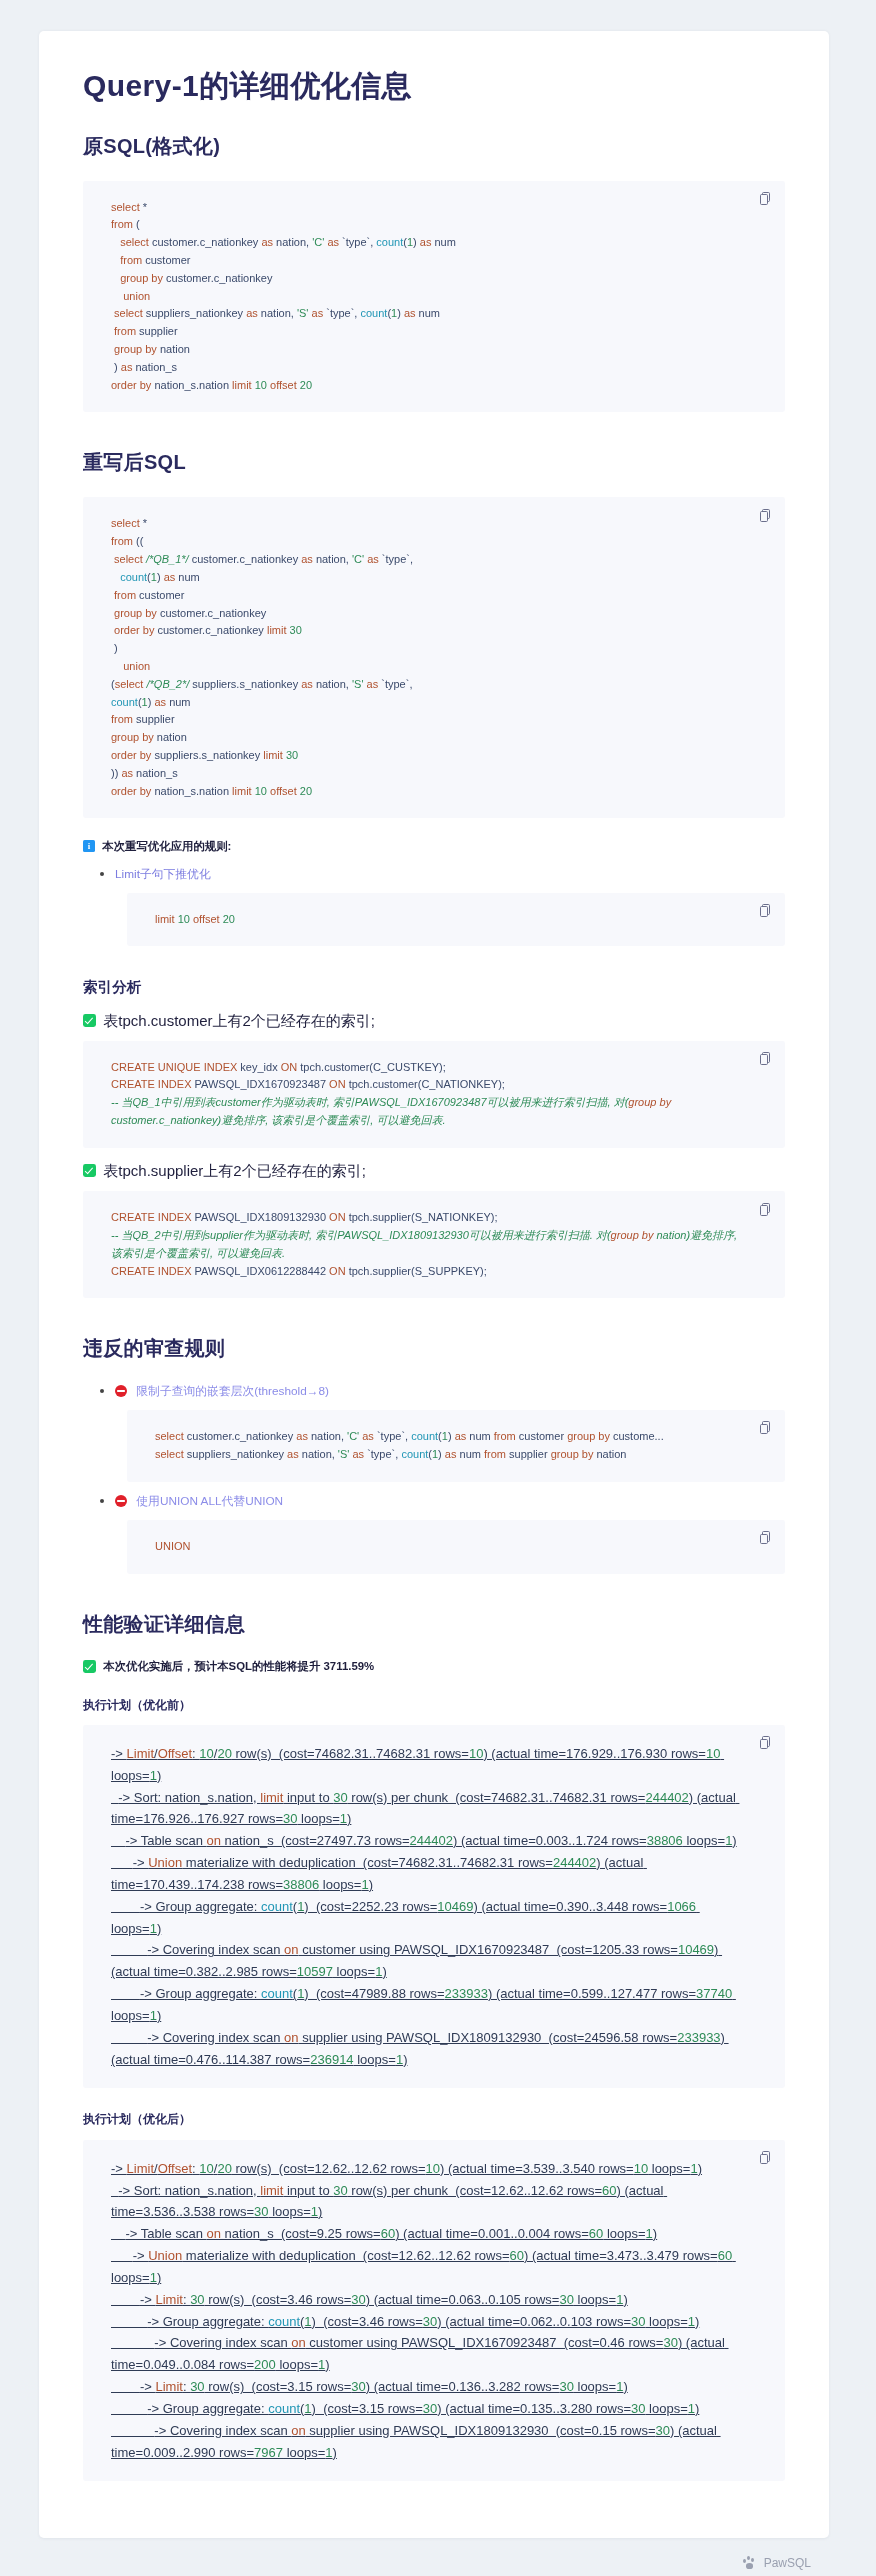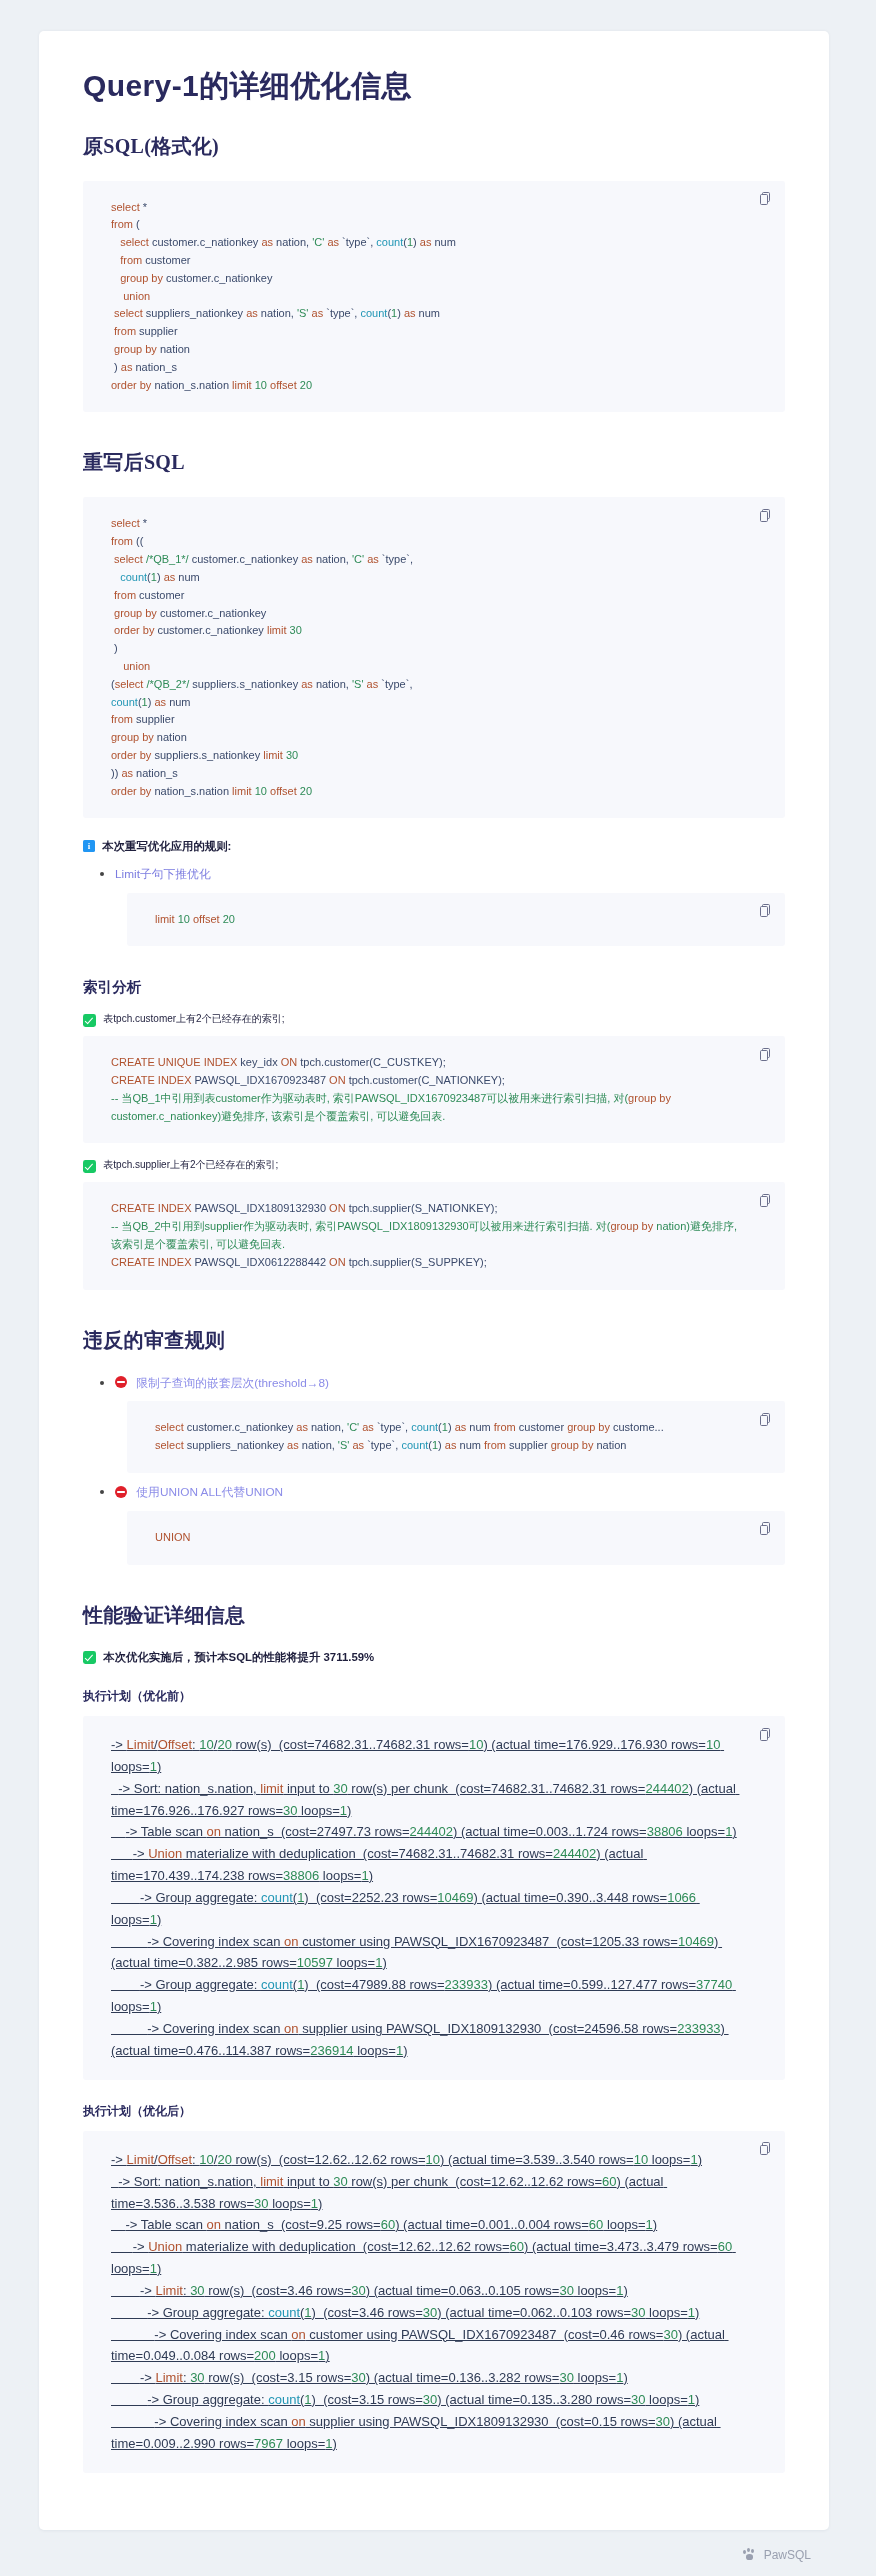--- a/index.html
+++ b/index.html
@@ -39,21 +39,20 @@
     color:#5a5a7a;
     margin:0 0 29px 0;
     letter-spacing:0.2px;
   }
   h2.section {
     font-size:20px;
     font-weight:700;
     color:#2a2a5e;
     margin:37px 0 21px 0;
     letter-spacing:0.3px;
-    font-family:Liberation Serif, serif;
   }
   h2.section:first-of-type { margin-top:0; }
   h3.subsection {
     font-size:14.6px;
     font-weight:700;
     color:#2a2a5e;
     margin:32px 0 14.6px 0;
   }
   h4.minor {
     font-size:12px;
@@ -82,21 +81,21 @@
   pre.code.plan {
     font-size:13px;
     line-height:1.68;
     color:#2f3b55;
     text-decoration:underline;
   }
   .kw { color:#b0522f; }
   .str { color:#2e8b57; }
   .fn { color:#2196b5; }
   .num { color:#2e8b57; }
-  .cmt { color:#2e8b57; }
+  .cmt { color:#2e8b57; font-style:italic; }
   .copy-icon {
     position:absolute;
     top:11.4px; right:13px;
     width:12px; height:14px;
     cursor:pointer;
   }
   .copy-icon .back {
     position:absolute; left:2.4px; top:0;
     width:8px; height:10.6px;
     border:1.1px solid #6b6f8c;
@@ -144,21 +143,21 @@
     background:#e0202a;border-radius:50%;
     position:relative; vertical-align:-1.6px;
   }
   .ico-deny:after{
     content:"";position:absolute;left:2.4px;top:5.1px;
     width:7.3px;height:1.9px;background:#fff;border-radius:0.8px;
   }
   .checkline {
     display:flex; align-items:flex-start; gap:7.3px;
     margin:14.6px 0 9.7px 0;
-    font-size:10px;
+    font-size:15px;
     color:#1f1f3d;
   }
   .checkline.bold { font-weight:700; font-size:11.4px; }
   ul.rules {
     margin:11.4px 0 8px 0;
     padding-left:32px;
     list-style:disc;
   }
   ul.rules li { margin:0 0 9.7px 0; }
   ul.rules li::marker { color:#444; }

